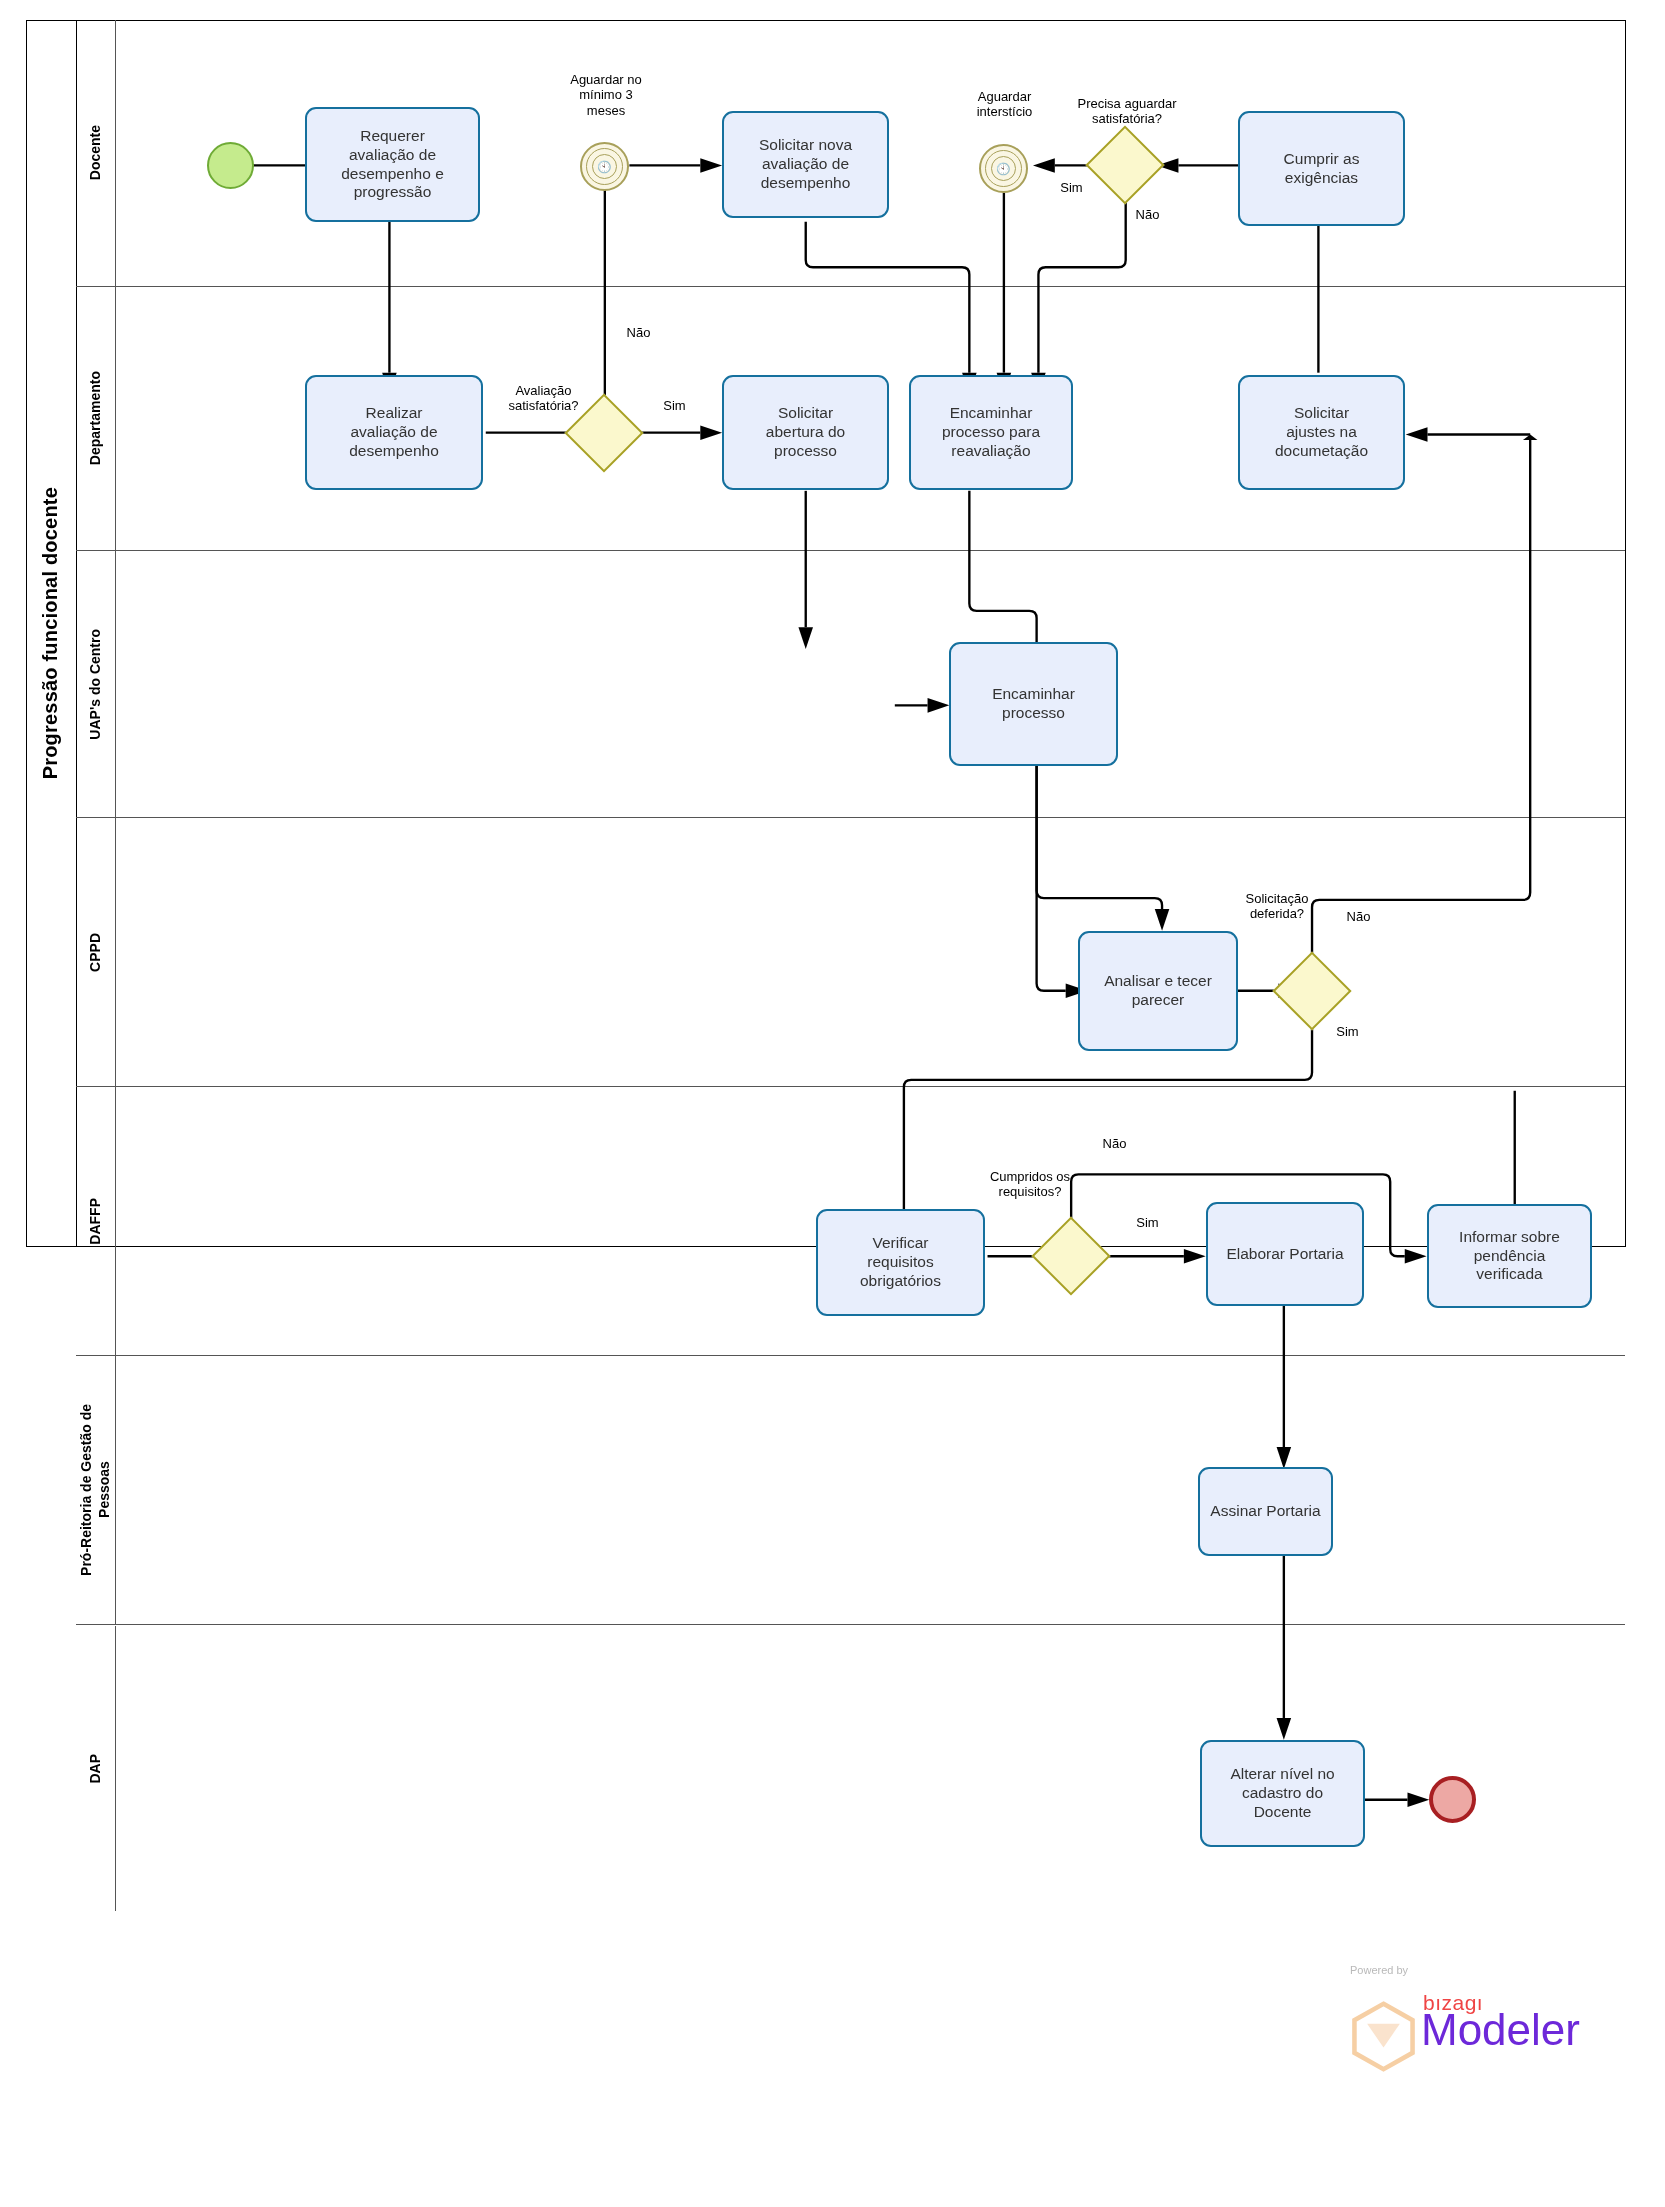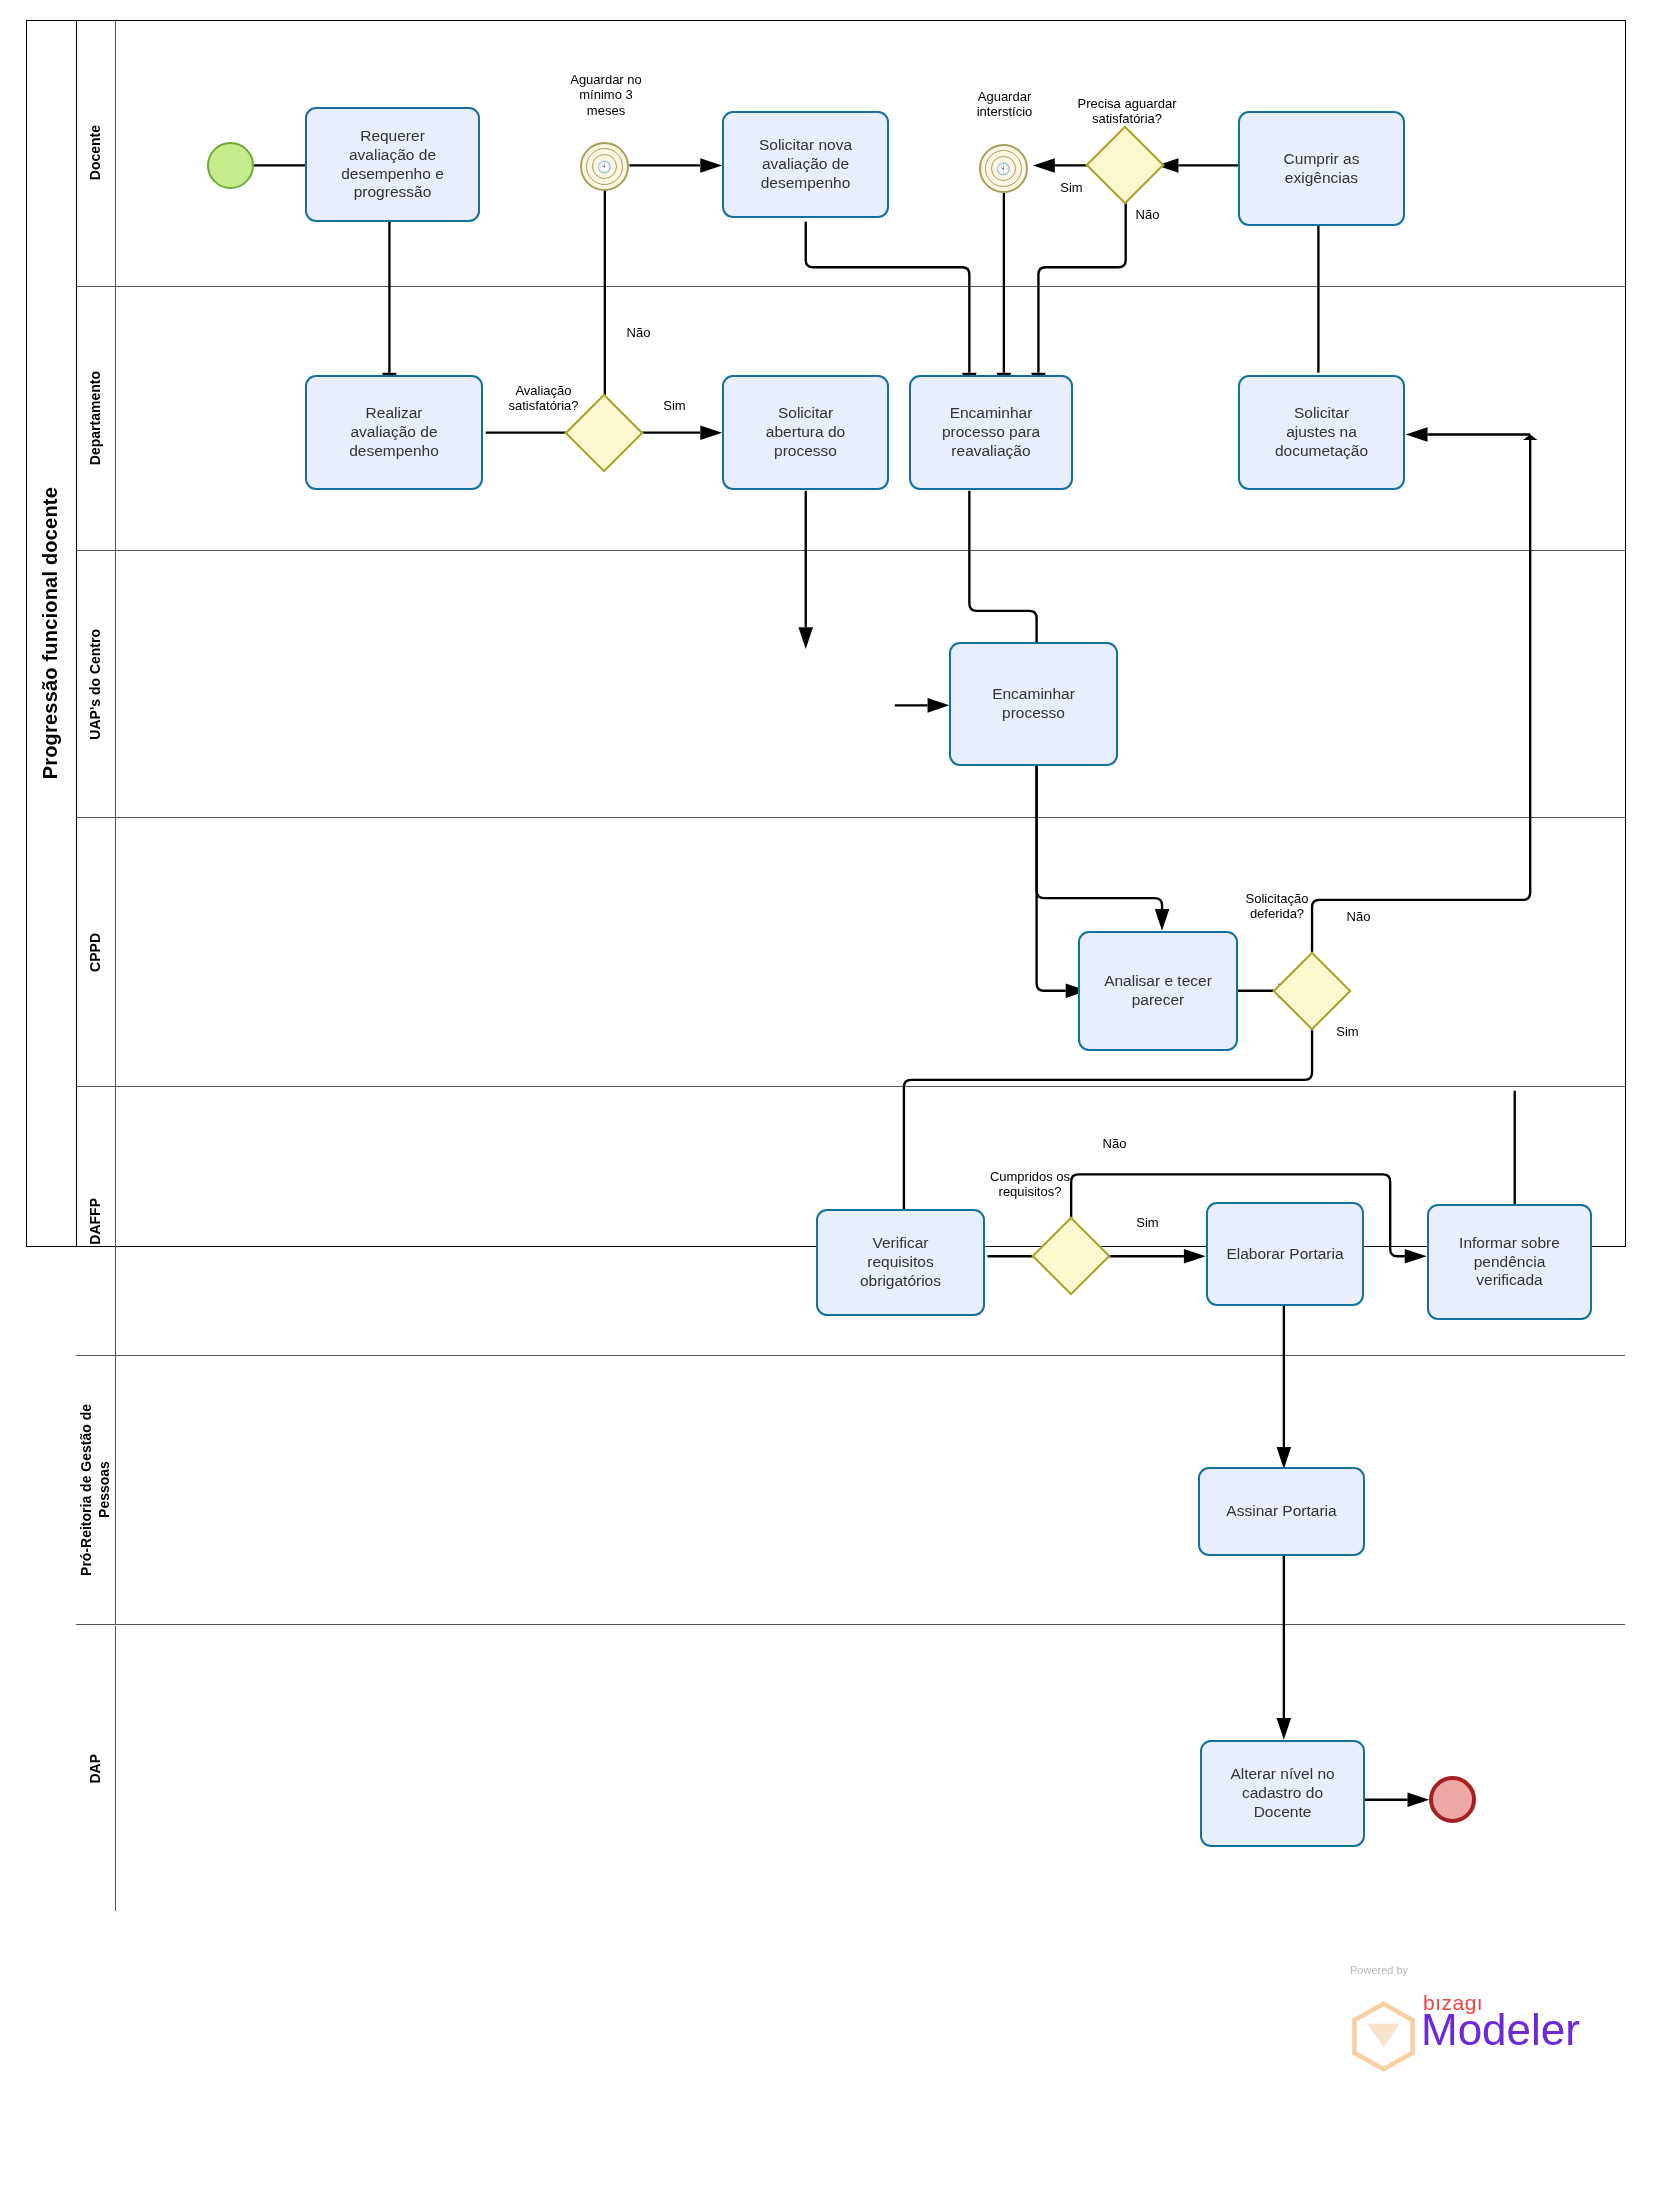--- a/index.html
+++ b/index.html
@@ -276,27 +276,27 @@
     <span style="white-space: pre-line;">Cumpridos os
 requisitos?</span>
   </div>
   <div class="gw" style="left:1043px;top:1228px;"></div>
   <div class="lbl" style="left:1087px;top:1136px;width:55px;"><span style="white-space: pre-line;">Não</span></div>
   <div class="lbl" style="left:1120px;top:1215px;width:55px;"><span style="white-space: pre-line;">Sim</span></div>
 
   <div class="task" style="left:1206px;top:1202px;width:158px;height:104px;">
     <span style="white-space: pre-line;">Elaborar Portaria</span>
   </div>
-  <div class="task" style="left:1427px;top:1204px;width:165px;height:116px;">
+  <div class="task" style="left:1427px;top:1204px;width:165px;height:104px;">
     <span style="white-space: pre-line;">Informar sobre
 pendência
 verificada</span>
   </div>
 
-  <div class="task" style="left:1198px;top:1467px;width:167px;height:89px;">
+  <div class="task" style="left:1198px;top:1467px;width:135px;height:89px;">
     <span style="white-space: pre-line;">Assinar Portaria</span>
   </div>
 
   <div class="task" style="left:1200px;top:1740px;width:165px;height:107px;">
     <span style="white-space: pre-line;">Alterar nível no
 cadastro do
 Docente</span>
   </div>
   <div class="ev end" style="left:1429px;top:1776px;"></div>
 

